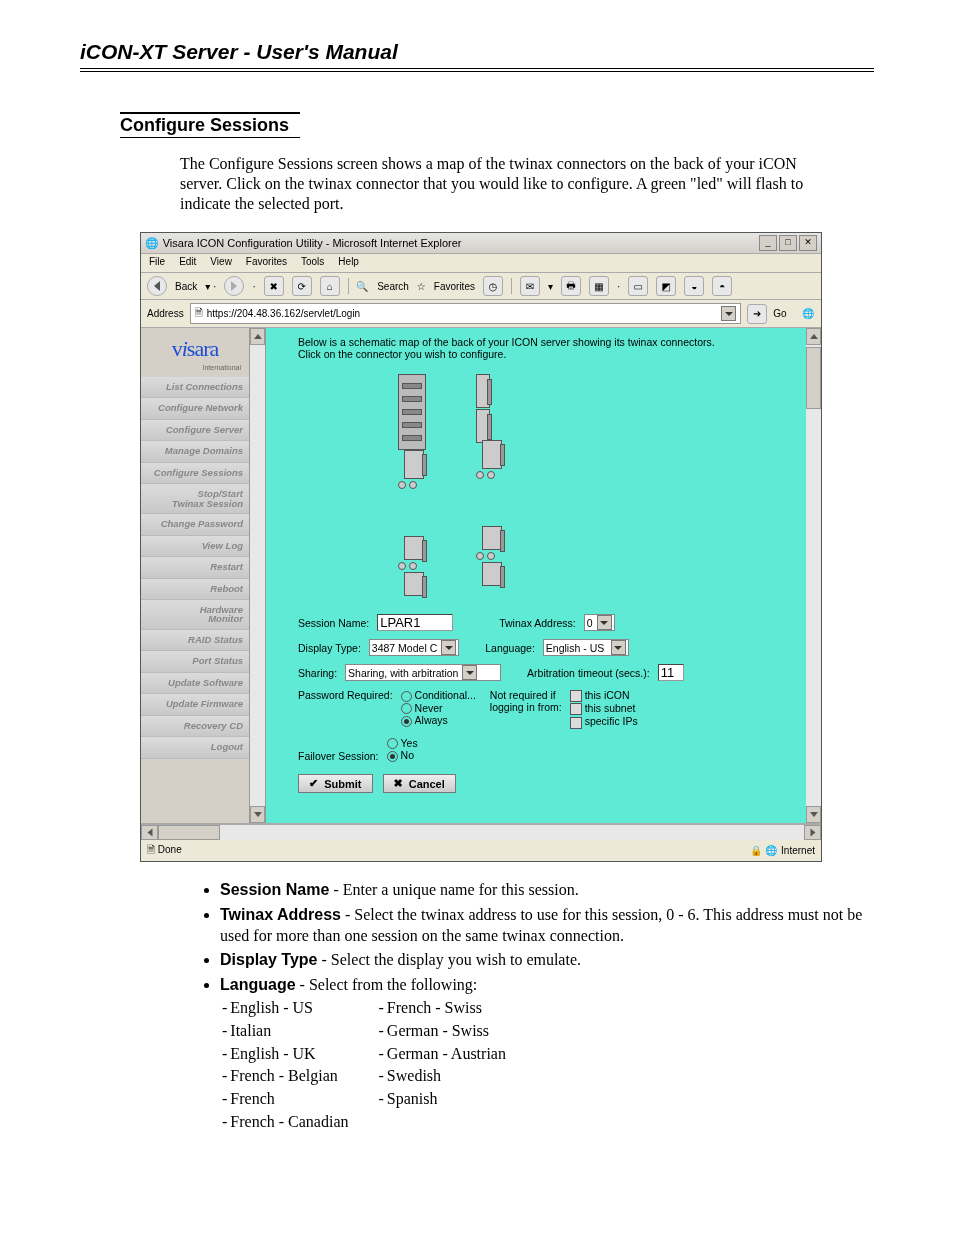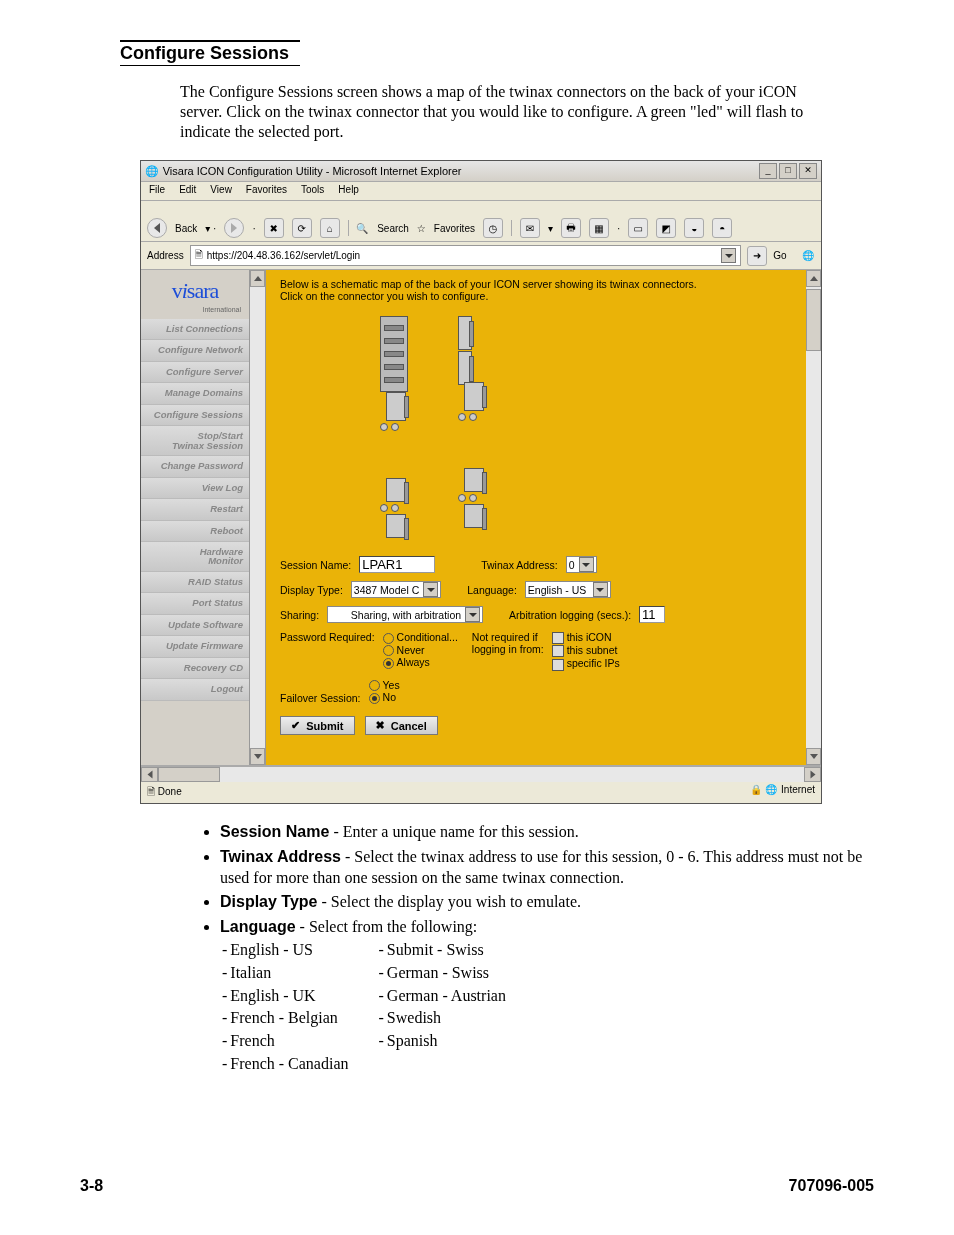--- a/index.html
+++ b/index.html
@@ -95,21 +95,20 @@
     height: 14px;
   }
   .toolbar {
     display: flex;
     align-items: center;
     gap: 8px;
     padding: 3px 6px;
     border-bottom: 1px solid #aaa;
     background: #ece9d8;
     font-size: 10px;
-    margin-top: 14px;
   }
   .tbtn {
     width: 18px;
     height: 18px;
     border: 1px solid #aaa;
     border-radius: 3px;
     background: #e8e8e8;
     display: inline-flex;
     align-items: center;
     justify-content: center;
@@ -199,22 +198,22 @@
   .sb-btn {
     height: 15px;
     border: 1px solid #999;
     background: #d4d0c8;
     display:flex;align-items:center;justify-content:center;
   }
   .sb-btn .up { width:0;height:0;border-left:4px solid transparent;border-right:4px solid transparent;border-bottom:5px solid #555; }
   .sb-btn .down { width:0;height:0;border-left:4px solid transparent;border-right:4px solid transparent;border-top:5px solid #555; }
   .main-panel {
     flex: 1;
-    background: #eab308;
-    padding: 8px 14px;
+    background: #5eead4;
+    padding: 8px 32px;
     position: relative;
     overflow: hidden;
     font-size: 10.5px;
     display:flex;
     flex-direction:column;
   }
   .main-scroll {
     width: 15px;
     background: #e8e8e8;
     display: flex;
@@ -256,21 +255,21 @@
   .checkbox { width:10px;height:10px;border:1px solid #555;display:inline-block;margin-right:3px;vertical-align:middle;background:#ddd; }
   .btnrow { display:flex;gap:10px;margin-top:8px; }
   .form-btn {
     border:1px solid #777;background:linear-gradient(#eee,#ccc);
     padding:2px 10px;font-weight:bold;display:inline-flex;align-items:center;gap:6px;font-size:11px;
   }
   .bottom-scroll {
     height:15px;background:#e8e8e8;border-top:1px solid #aaa;display:flex;
   }
   .statusbar {
-    display:flex;justify-content:space-between;align-items:flex-start;
+    display:flex;justify-content:space-between;align-items:center;
     padding:2px 6px;font-size:10px;background:#ece9d8;
   }
 
   .bullets {
     margin: 8px 0 0 100px;
     font-size: 16px;
     line-height: 1.3;
   }
   .bullets li { margin-bottom: 4px; }
   .bullets .label { font-family: Arial, Helvetica, sans-serif; font-weight: bold; }
@@ -283,20 +282,21 @@
     margin-top:100px;
     font-family: Arial, Helvetica, sans-serif;
     font-weight: bold;
     font-size: 16px;
   }
 </style>
 </head>
 <body>
 
 <div class="page">
+  <div class="page-header">iCON-XT Server - User's Manual</div>
 
   <div class="section-title-wrap">
     <span class="section-title">Configure Sessions</span>
   </div>
 
   <div class="intro">The Configure Sessions screen shows a map of the twinax connectors on the back of your iCON server. Click on the twinax connector that you would like to configure. A green "led" will flash to indicate the selected port.</div>
 
   <div class="screenshot-wrap">
     <div class="screenshot">
       <div class="titlebar">
@@ -474,28 +474,28 @@
             <span>Language:</span>
             <span class="form-select" style="width:80px;justify-content:space-between">
                 <span>English - US</span>
                 <span class="dd-btn">
                   <span class="caret"></span>
                 </span>
               </span>
           </div>
           <div class="form-row">
             <span>Sharing:</span>
-            <span class="form-select" style="width:150px;justify-content:flex-end">
+            <span class="form-select" style="width:150px;justify-content:flex-start">
                 <span>Sharing, with arbitration</span>
                 <span class="dd-btn">
                   <span class="caret"></span>
                 </span>
               </span>
             <span style="width:10px"></span>
-            <span>Arbitration logging (secs.):</span>
+            <span>Arbitration timeout (secs.):</span>
             <span class="form-input" style="width:20px">11</span>
           </div>
 
           <div class="form-row" style="align-items:flex-start">
             <span>Password Required:</span>
             <div>
               <div><span class="radio"></span><span>Conditional...</span></div>
               <div><span class="radio"></span><span>Never</span></div>
               <div><span class="radio filled"></span><span>Always</span></div>
             </div>
@@ -560,21 +560,21 @@
 
   <ul class="bullets">
     <li><span class="label">Session Name</span><span> - Enter a unique name for this session.</span></li>
     <li><span class="label">Twinax Address</span><span> - Select the twinax address to use for this session, 0 - 6. This address must not be used for more than one session on the same twinax connection.</span></li>
     <li><span class="label">Display Type</span><span> - Select the display you wish to emulate.</span></li>
     <li><span class="label">Language</span><span> - Select from the following:</span>
       <table class="lang-table">
         <tbody>
             <tr>
               <td><span class="dash">-</span><span>English - US</span></td>
-              <td><span class="dash">-</span><span>Submit - Swiss</span></td>
+              <td><span class="dash">-</span><span>French - Swiss</span></td>
             </tr>
         <tr>
               <td><span class="dash">-</span><span>Italian</span></td>
               <td><span class="dash">-</span><span>German - Swiss</span></td>
             </tr>
         <tr>
               <td><span class="dash">-</span><span>English - UK</span></td>
               <td><span class="dash">-</span><span>German - Austrian</span></td>
             </tr>
         <tr>

